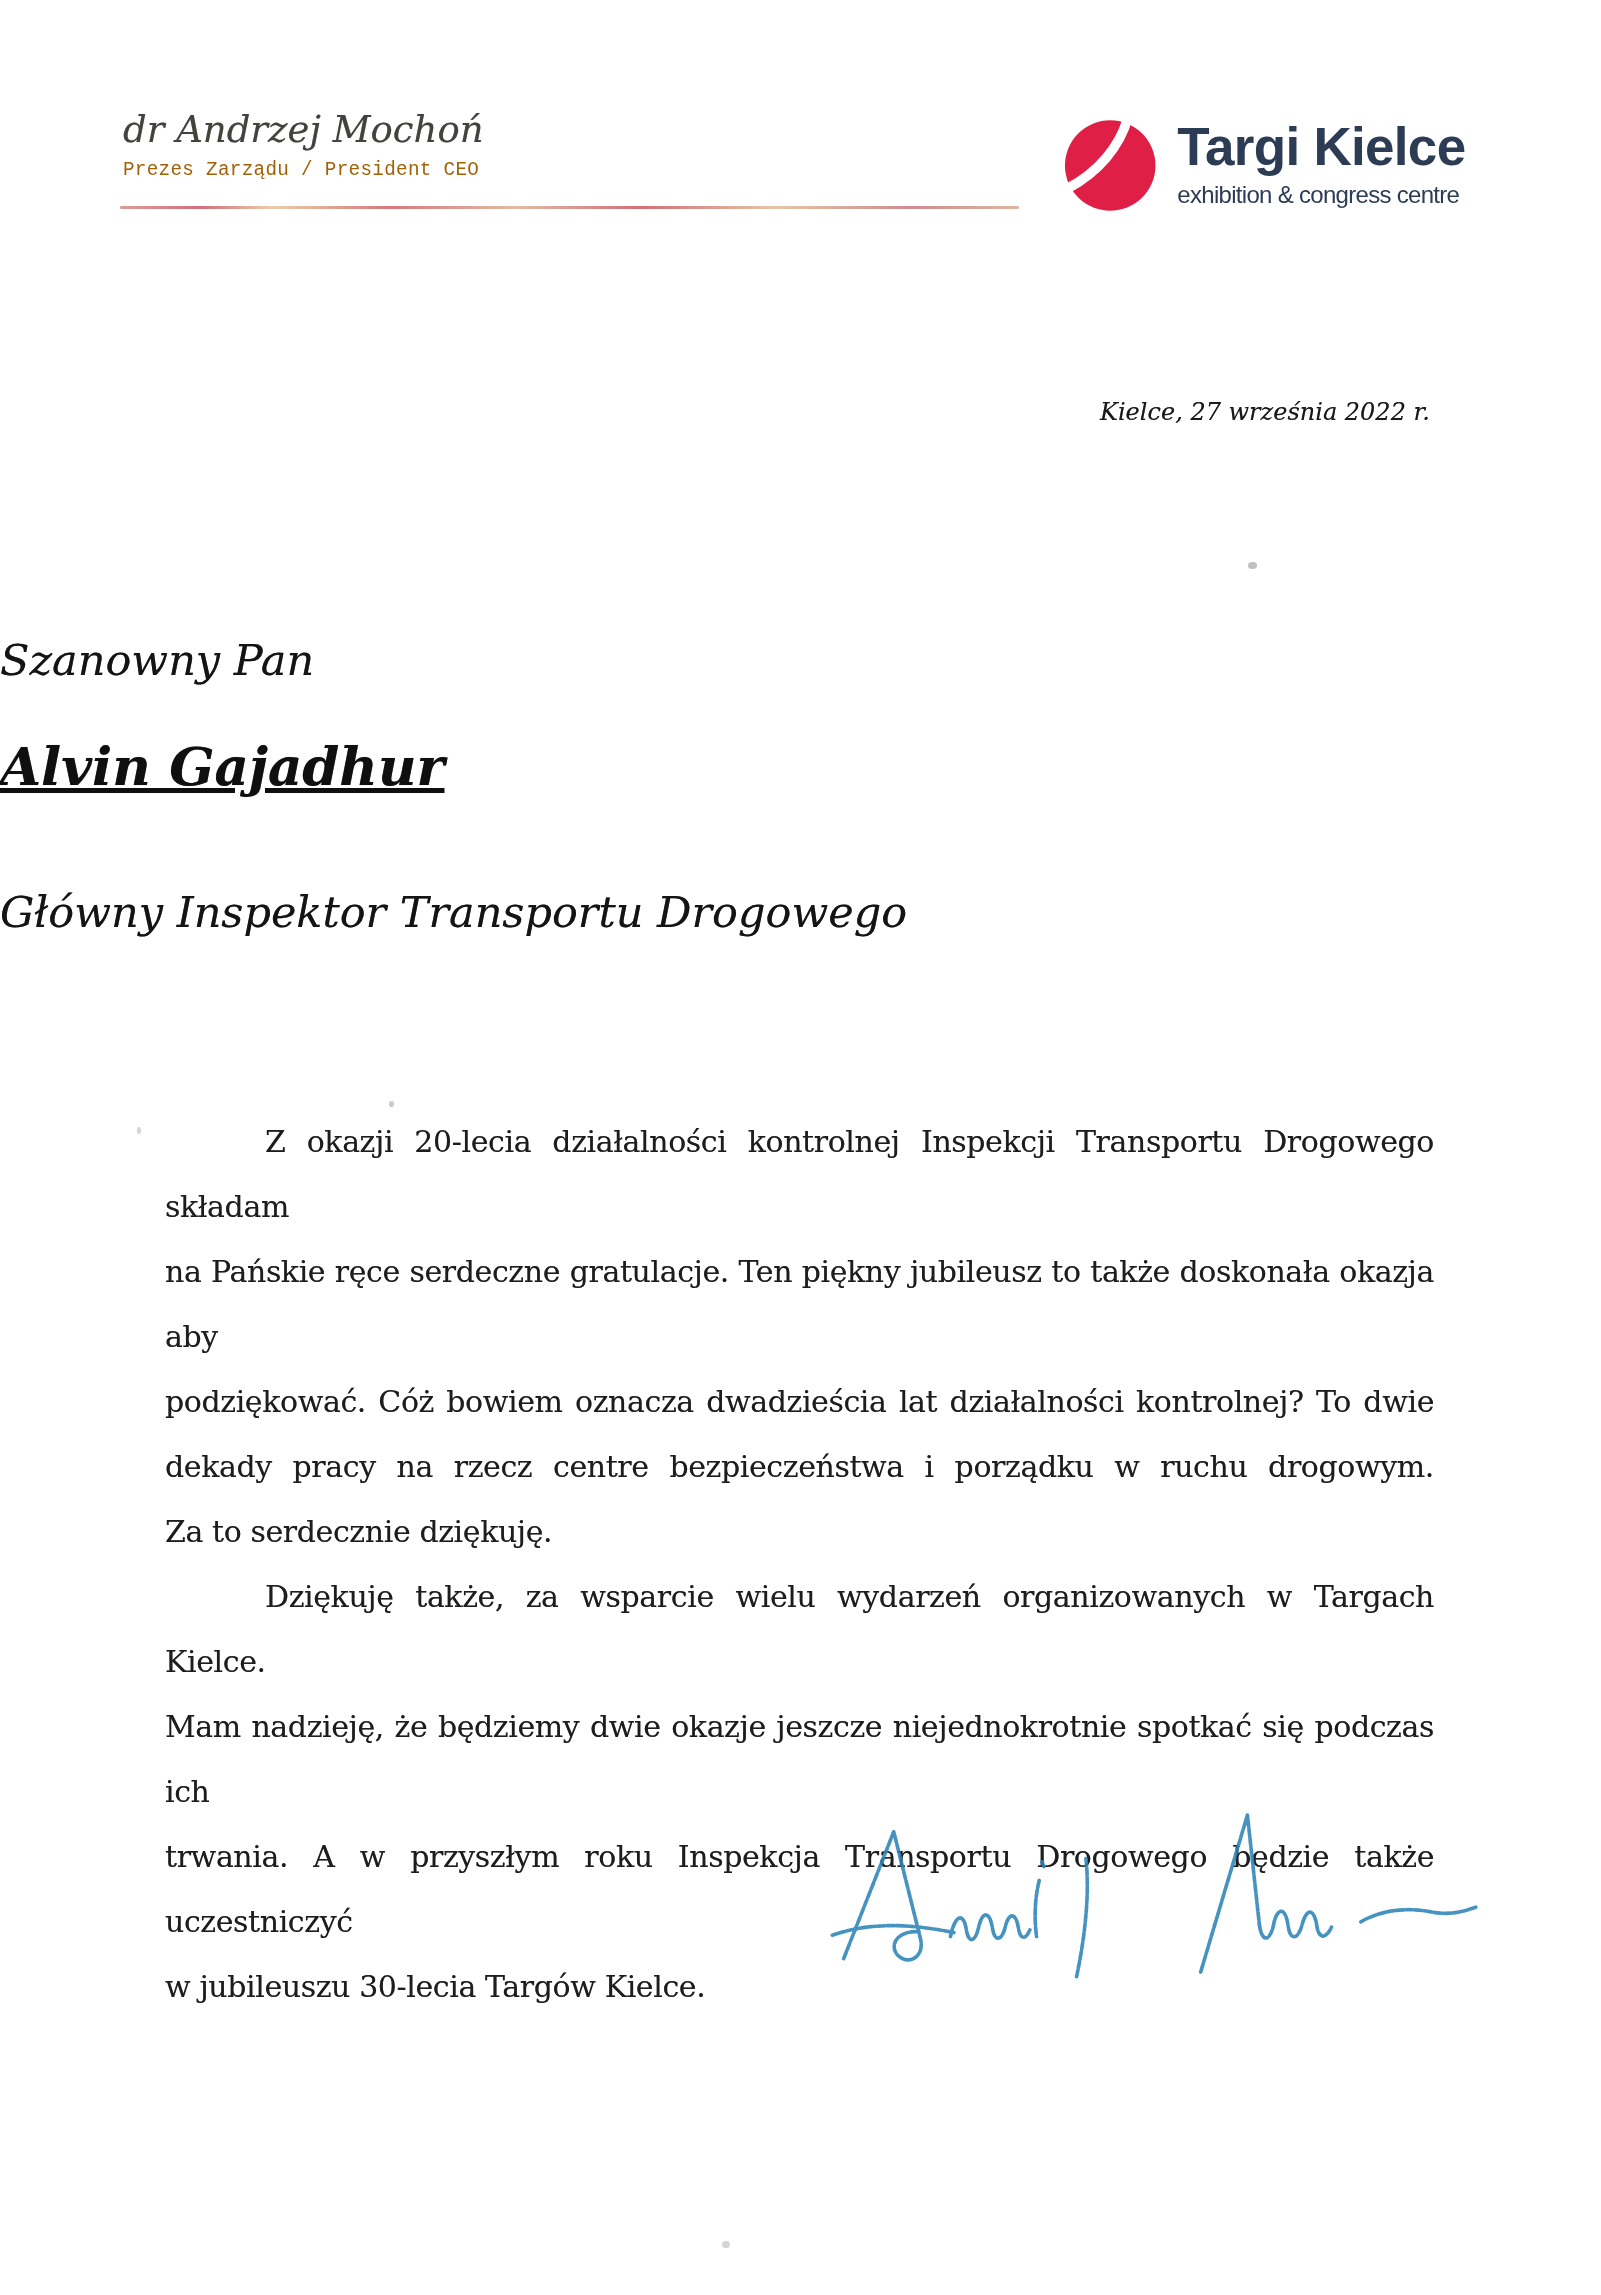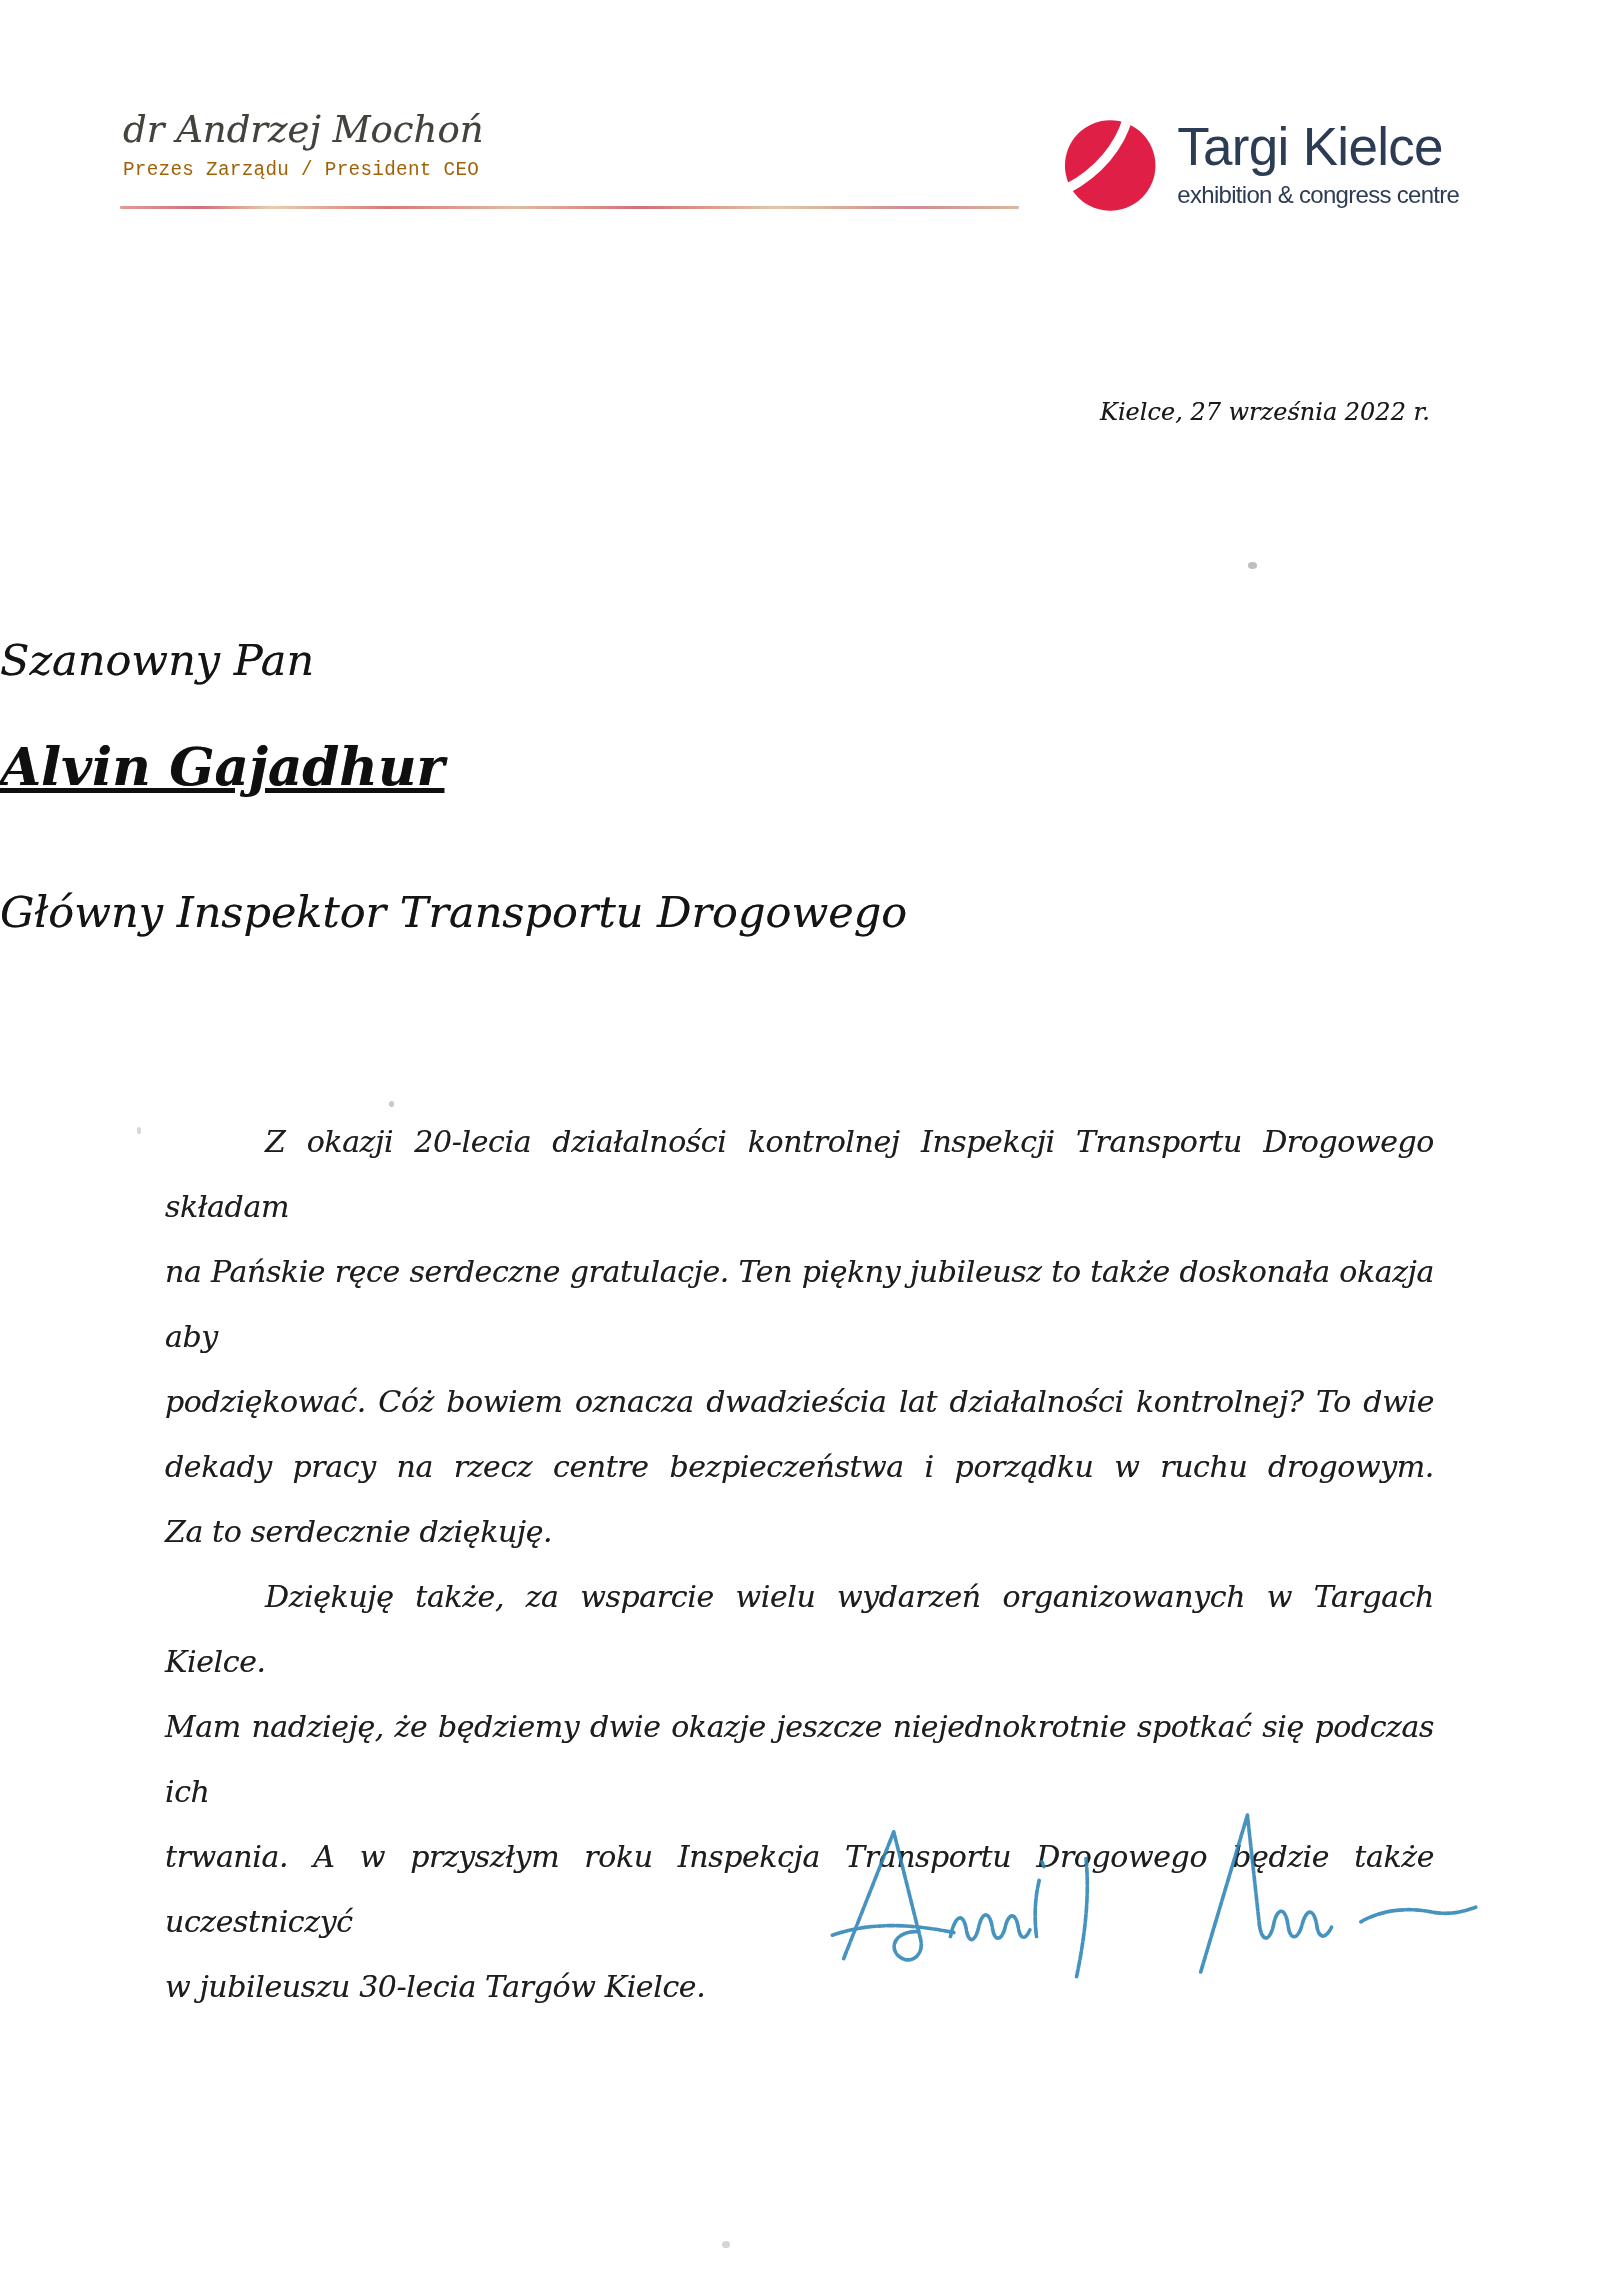--- a/index.html
+++ b/index.html
@@ -21,21 +21,21 @@
   .divider{
     position:absolute;left:120px;top:206px;width:899px;height:2.7px;border-radius:1.3px;
     background:linear-gradient(90deg,#dc8f8f 0%,#cc5f6f 9%,#e7c9a0 17%,#d4696f 30%,
       #ddb39a 44%,#cf5f6a 58%,#e0c09c 73%,#c97f84 88%,#d8af96 100%);
     opacity:.9;
   }
   .logo{position:absolute;left:1063px;top:117px;display:flex;align-items:flex-start;gap:17.3px;}
   .logo-mark{width:97px;height:97px;display:block;}
   .logo-text{padding-top:2.7px;}
   .logo-brand{
-    font-family:"Liberation Sans",sans-serif;font-weight:normal;font-size:53px;
+    font-family:"Liberation Sans",sans-serif;font-weight:bold;font-size:53px;
     line-height:1;color:#2d3c55;letter-spacing:-0.7px;
   }
   .logo-tagline{
     font-family:"Liberation Sans",sans-serif;font-size:24px;color:#2d3c55;
     margin-top:8px;letter-spacing:-0.7px;
   }
   
   .dateline{
     position:absolute;right:171px;top:398px;font-style:italic;font-size:24px;
     color:#191919;text-shadow:0 0 0.4px rgba(0,0,0,.5);margin-left:27px;
@@ -44,21 +44,21 @@
   .center-line{position:absolute;left:0;width:1601px;text-align:left;}
   .salutation{top:635px;font-style:italic;font-size:43px;color:#141414;
     text-shadow:0 0 0.5px rgba(0,0,0,.55);}
   .recipient-name{top:735px;font-style:italic;font-weight:bold;font-size:53px;
     color:#0f0f0f;text-shadow:0 0 0.7px rgba(0,0,0,.6);text-decoration:underline;}
   .recipient-title{top:887px;font-style:italic;font-size:43px;color:#141414;
     text-shadow:0 0 0.5px rgba(0,0,0,.55);}
   
   .body-block{
     position:absolute;left:165px;top:1109px;width:1269px;
-    font-style:italic;font-size:30px;line-height:65px;letter-spacing:-0.4px;
+    font-size:30px;line-height:65px;letter-spacing:-0.4px;
     color:#1d1d1d;text-shadow:0 0 0.4px rgba(0,0,0,.45);
   }
   .body-line{text-align:justify;text-align-last:justify;white-space:normal;}
   .body-line.first{text-indent:100px;}
   .body-line.last{text-align-last:left;}
   
   .signature{position:absolute;left:827px;top:1795px;width:654px;height:187px;}
   
   .speck{position:absolute;background:#8a8a8a;border-radius:50%;}
   .speck.s1{left:1248px;top:562px;width:9.3px;height:6.7px;opacity:.55;}

